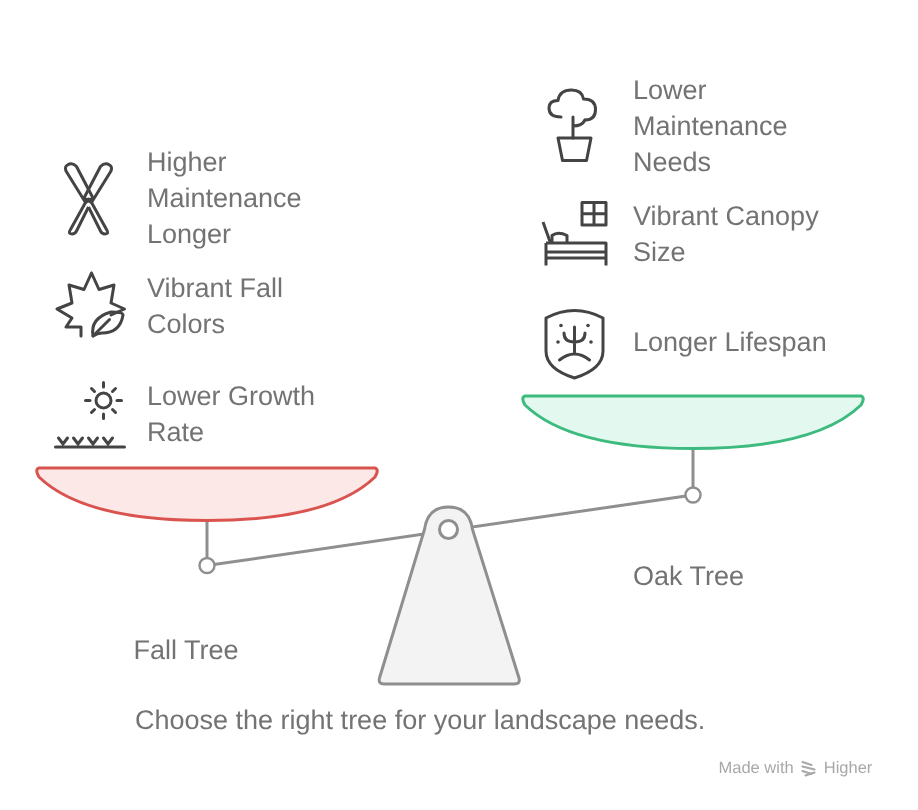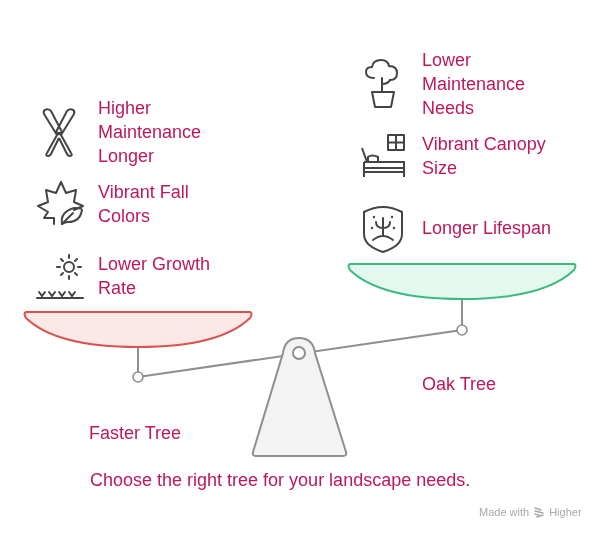--- a/index.html
+++ b/index.html
@@ -1,19 +1,19 @@
 <!DOCTYPE html>
 <html><head>
 <meta charset="utf-8">
 <style>
   html, body { margin: 0; padding: 0; background: #ffffff; }
   body { width: 612px; height: 540px; position: relative; overflow: hidden;
          font-family: "Liberation Sans", "DejaVu Sans", sans-serif; color: #444444; }
   .abs { position: absolute; }
-  .txt { font-size: 18px; line-height: 24px; color: #be185d; white-space: pre-line; }
+  .txt { font-size: 18px; line-height: 24px; color: #737373; white-space: pre-line; }
   svg.scene { position: absolute; left: 0; top: 0; }
   .icon { position: absolute; }
   .footer { font-size: 11px; color: #a8a8a8; }
 </style>
 </head>
 <body>
 
 <svg class="scene" width="612" height="540" viewBox="0 0 612 540">
 
   <line x1="138" y1="377" x2="462" y2="330" stroke="#8f8f8f" stroke-width="2"></line>
@@ -107,21 +107,21 @@
   </g>
 </svg>
 
 <div class="abs txt" style="left:422px;top:48px">Lower
 Maintenance
 Needs</div>
 <div class="abs txt" style="left:422px;top:132px">Vibrant Canopy
 Size</div>
 <div class="abs txt" style="left:422px;top:216px">Longer Lifespan</div>
 
-<div class="abs txt" style="left:89px;top:421px">Faster Tree</div>
+<div class="abs txt" style="left:89px;top:421px">Fall Tree</div>
 <div class="abs txt" style="left:422px;top:372px">Oak Tree</div>
 
 <div class="abs txt" style="left:90px;top:468px">Choose the right tree for your landscape needs.</div>
 
 <div class="abs footer" style="left:479px;top:506px;display:flex;align-items:flex-end;gap:4px">
   <span>Made with</span>
   <svg width="12" height="12" viewBox="0 0 12 12">
     <g fill="none" stroke="#a8a8a8" stroke-width="1.4" stroke-linecap="round">
       <path d="M2 2 L8 4 M2 5 L10 7 M2 8 L8 10 M4 11 L10 9"></path>
     </g>

